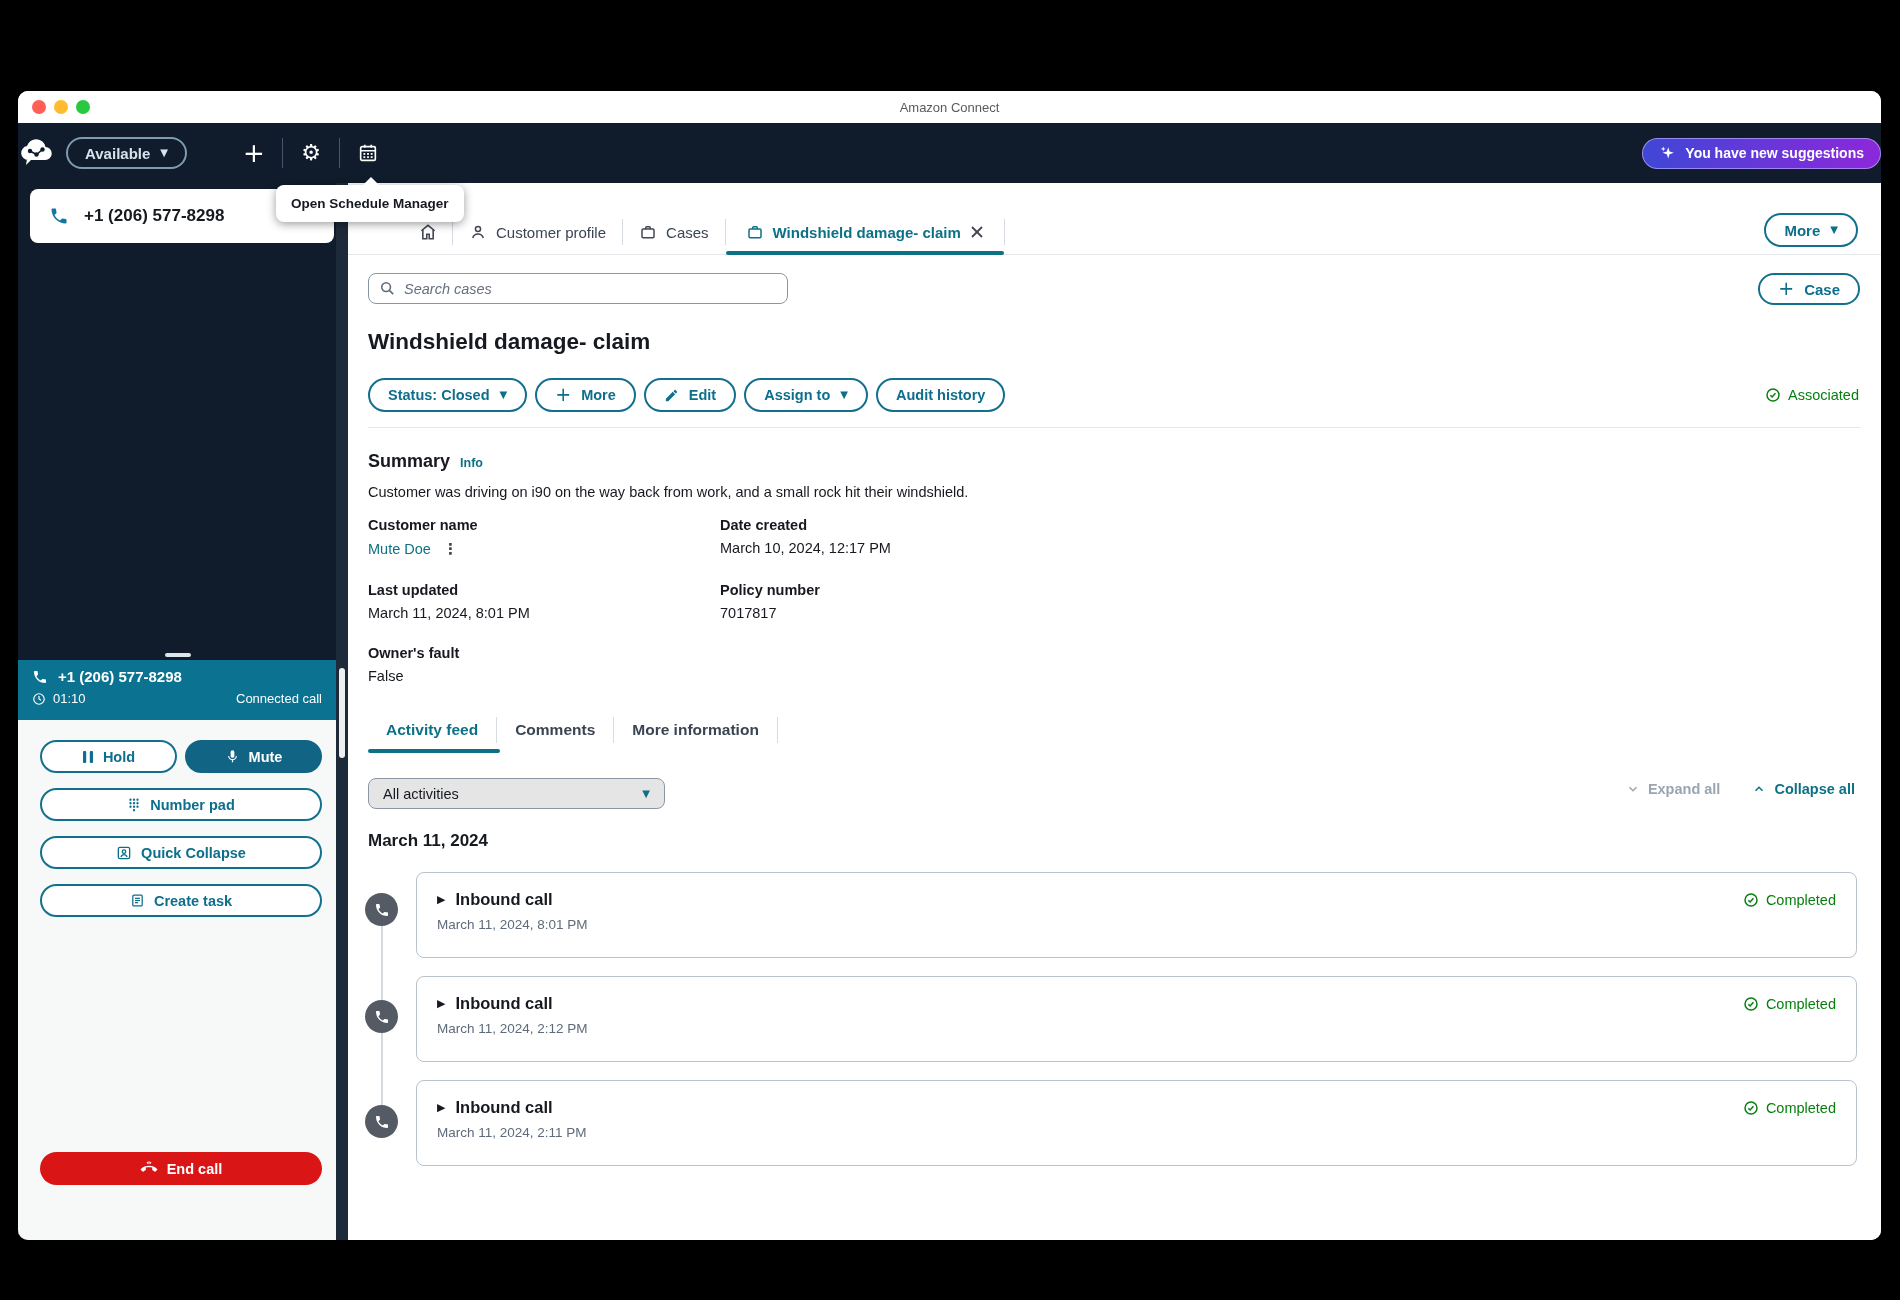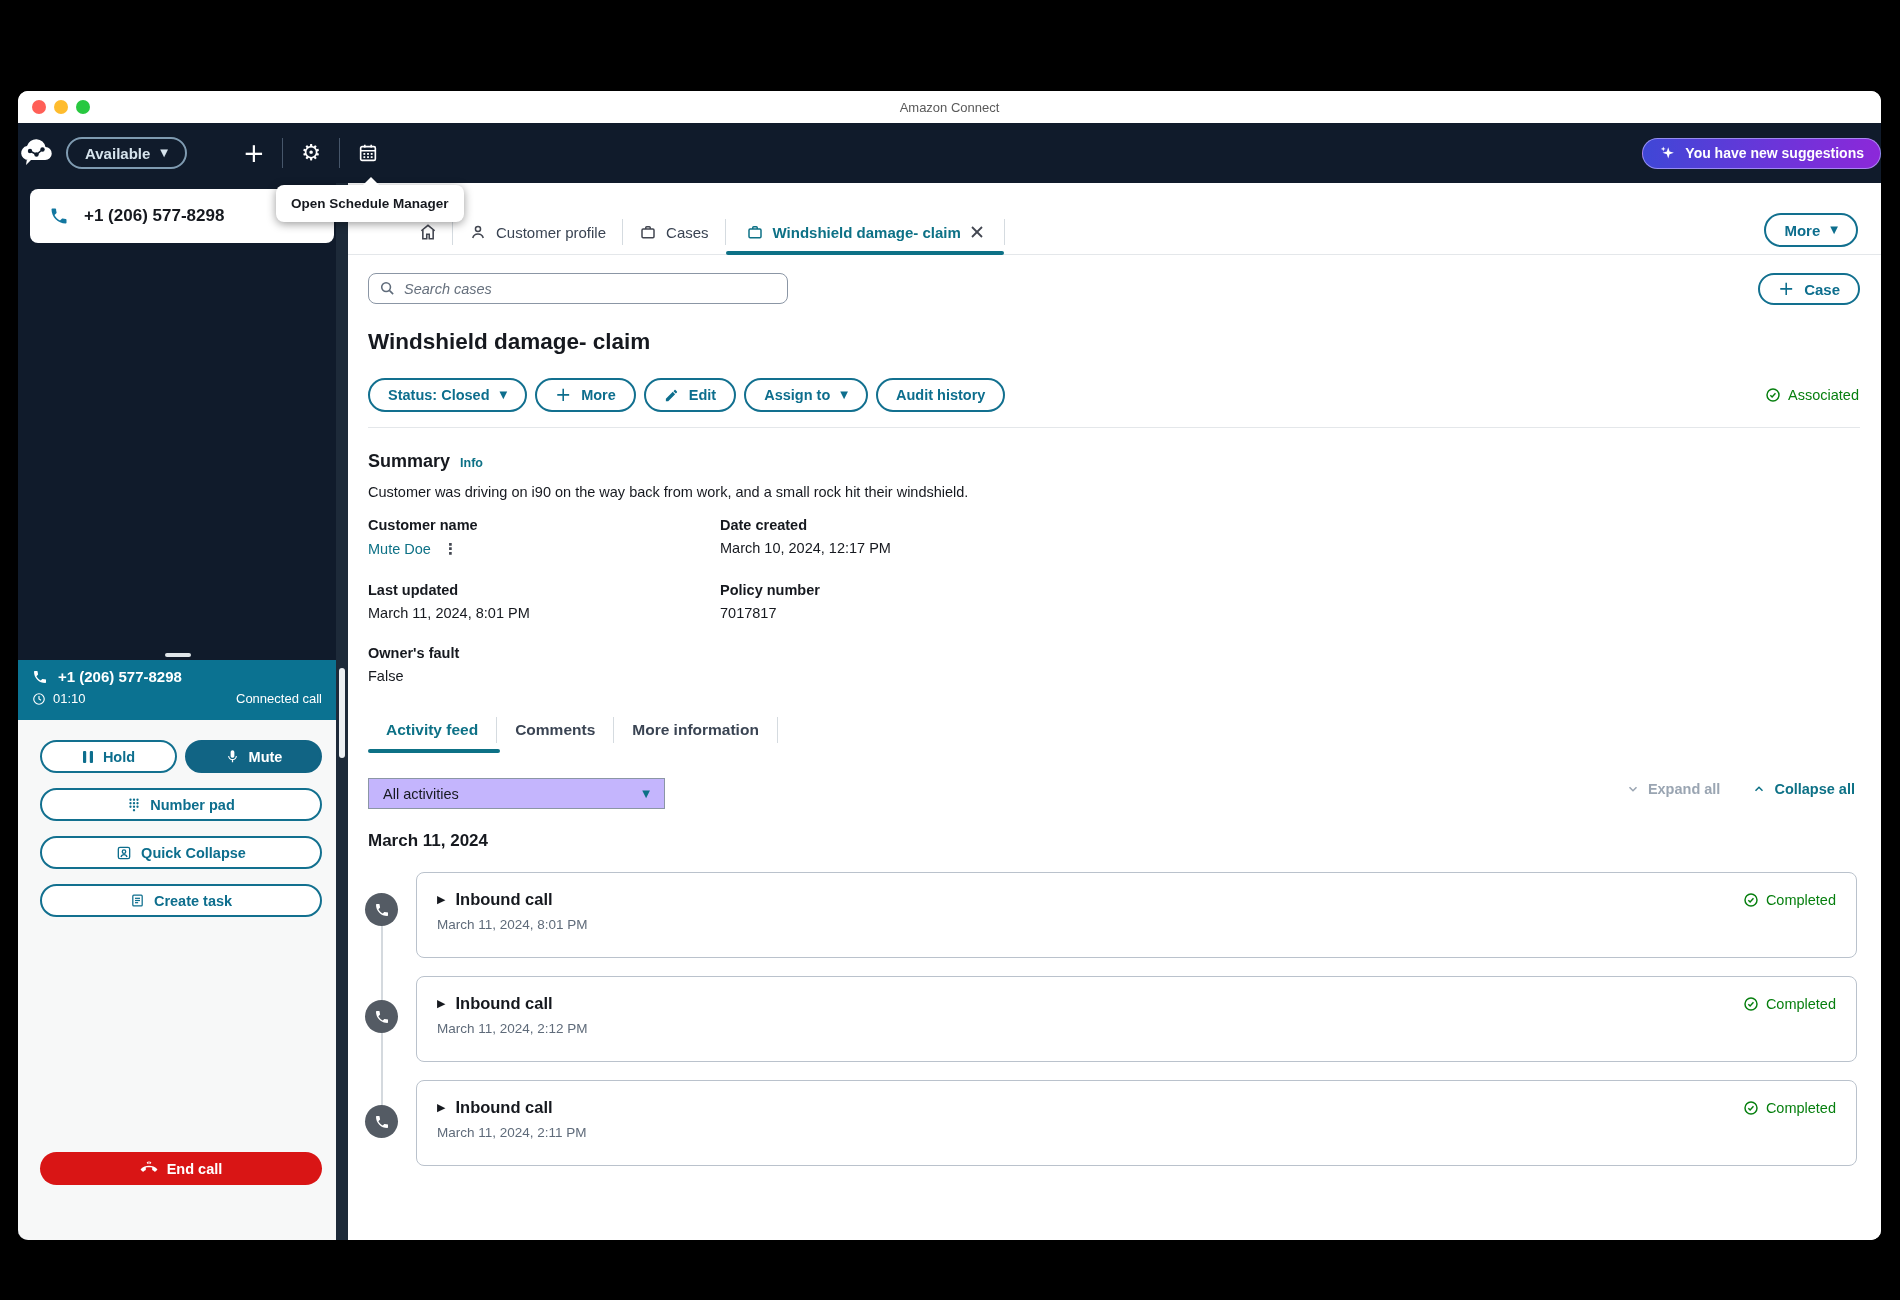--- a/index.html
+++ b/index.html
@@ -119,22 +119,22 @@
   .field .val{font-size:14.5px;color:var(--text);margin-top:7px;display:flex;align-items:center;gap:12px;}
   .field .val.link{color:#0d7186;cursor:pointer;}
   .kebab{color:#424650;font-weight:bold;font-size:15px;cursor:pointer;}
   .detail-tabs{position:absolute;left:20px;top:528px;height:38px;display:flex;align-items:center;}
   .dtab{padding:0 18px;font-size:15.5px;font-weight:bold;color:#3a4453;cursor:pointer;}
   .dtab:first-child{padding-left:18px;}
   .dtab.active{color:#0d7186;}
   .dtab-sep{width:1px;height:26px;background:#d5dbe0;}
   .dtab-underline{position:absolute;left:20px;top:566px;width:132px;height:4px;background:#0d7186;border-radius:2px;}
   .filter-select{position:absolute;left:20px;top:595px;width:297px;height:31px;border:1px solid var(--input-border);
-                 border-radius:0;display:flex;align-items:center;padding:0 14px;font-size:14.5px;
-                 cursor:pointer;background:#c4b5fd;}
+                 border-radius:8px;display:flex;align-items:center;padding:0 14px;font-size:14.5px;
+                 cursor:pointer;background:#e5e5e5;}
   .filter-select .caret{margin-left:auto;color:#0d7186;}
   .expand-tools{position:absolute;right:26px;top:598px;display:flex;align-items:center;gap:32px;}
   .tool{display:flex;align-items:center;gap:8px;font-size:14.5px;font-weight:bold;cursor:pointer;}
   .tool.disabled{color:#9aa5b2;}
   .tool.teal{color:#0d7186;}
   .date-heading{position:absolute;left:20px;top:648px;font-size:17px;font-weight:bold;color:var(--text);}
   .tl-line{position:absolute;left:33px;top:727px;width:2px;height:212px;background:#d4d9de;}
   .tl-dot{position:absolute;width:33px;height:33px;border-radius:50%;background:#545b64;
           display:flex;align-items:center;justify-content:center;}
   .feed-card{position:absolute;left:68px;right:24px;height:86px;background:#fff;

